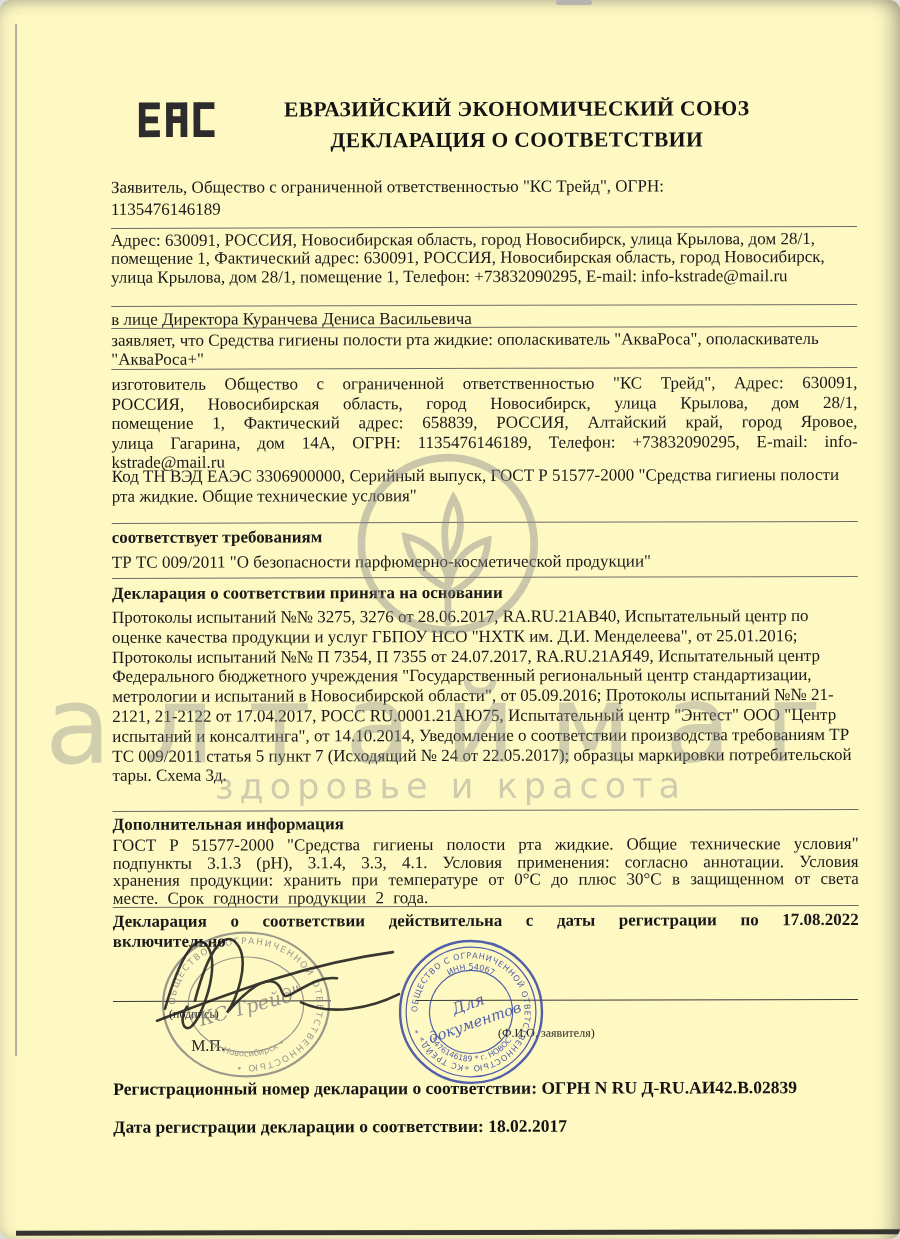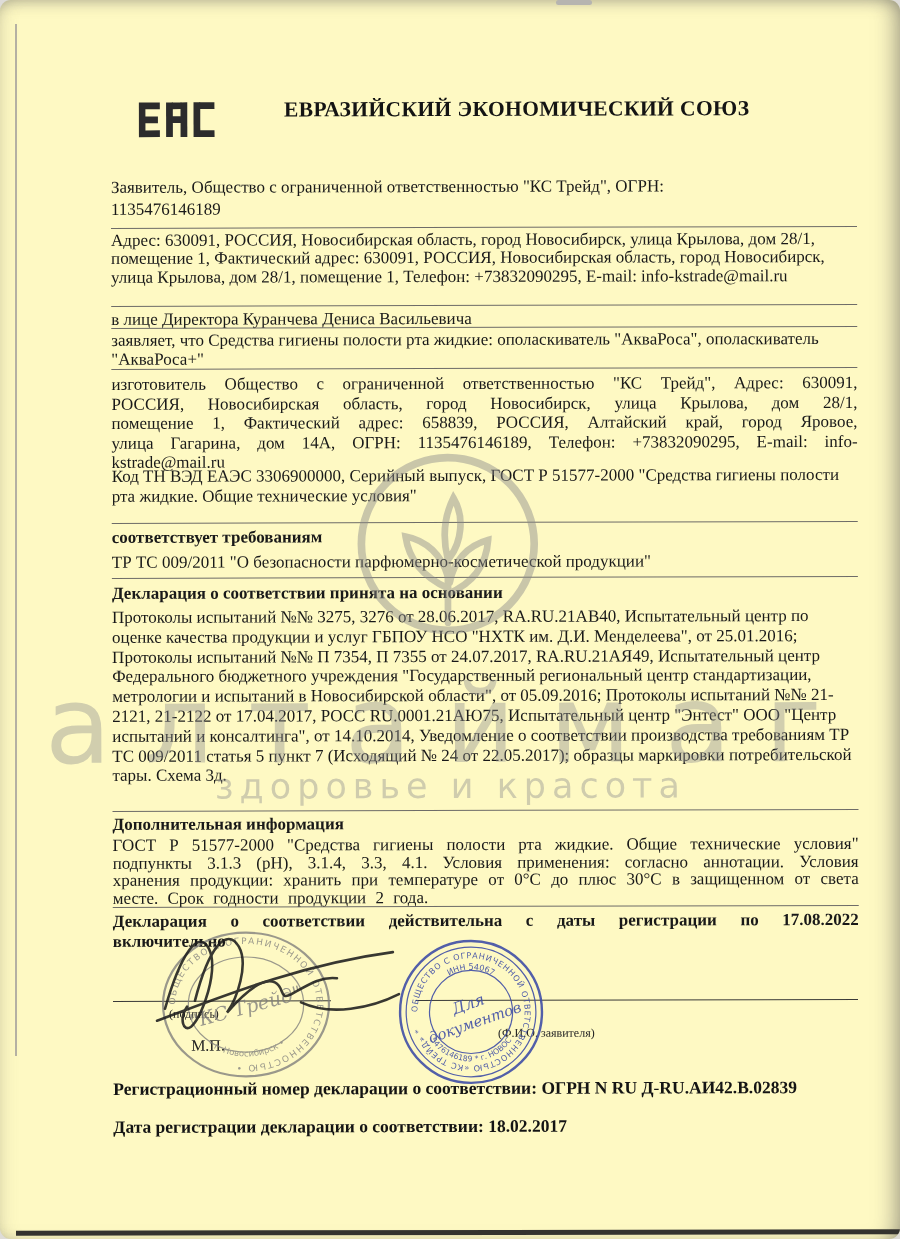--- a/index.html
+++ b/index.html
@@ -50,20 +50,21 @@
         <rect x="69" y="0" width="20" height="14"></rect>
           <rect x="69" y="29" width="20" height="14"></rect>
         <rect x="114" y="0" width="14" height="72"></rect>
           <rect x="126" y="0" width="32" height="14"></rect>
           <rect x="126" y="58" width="32" height="14"></rect>
       </g>
     </svg>
 
     <div class="blk title" style="top:94px;">
       <div>ЕВРАЗИЙСКИЙ ЭКОНОМИЧЕСКИЙ СОЮЗ</div>
+      <div>ДЕКЛАРАЦИЯ О СООТВЕТСТВИИ</div>
     </div>
 
     <div class="blk" style="top:176px;line-height:1.27;">
       <span class="b">Заявитель,</span>
       <span>Общество с ограниченной ответственностью "КС Трейд", ОГРН:</span><br>
       <span>1135476146189</span>
     </div>
     <div class="rule" style="top:227px;"></div>
 
     <div class="blk" style="top:231px;line-height:1.08;">

